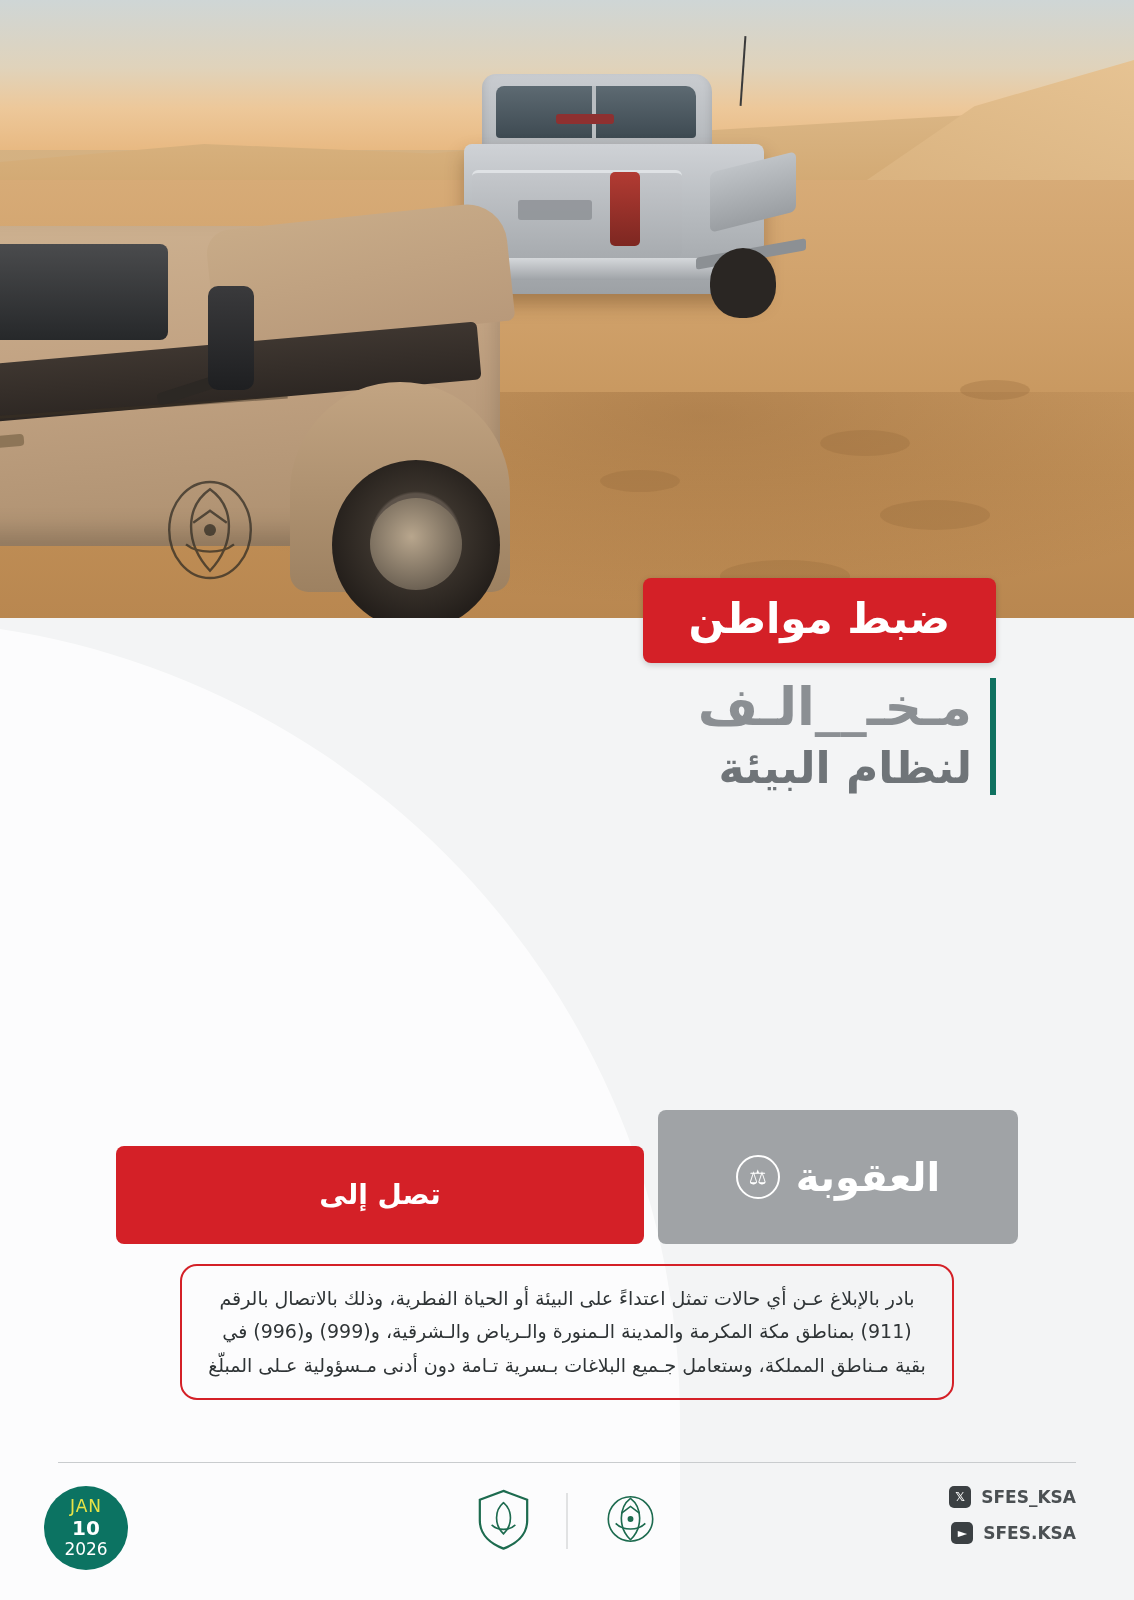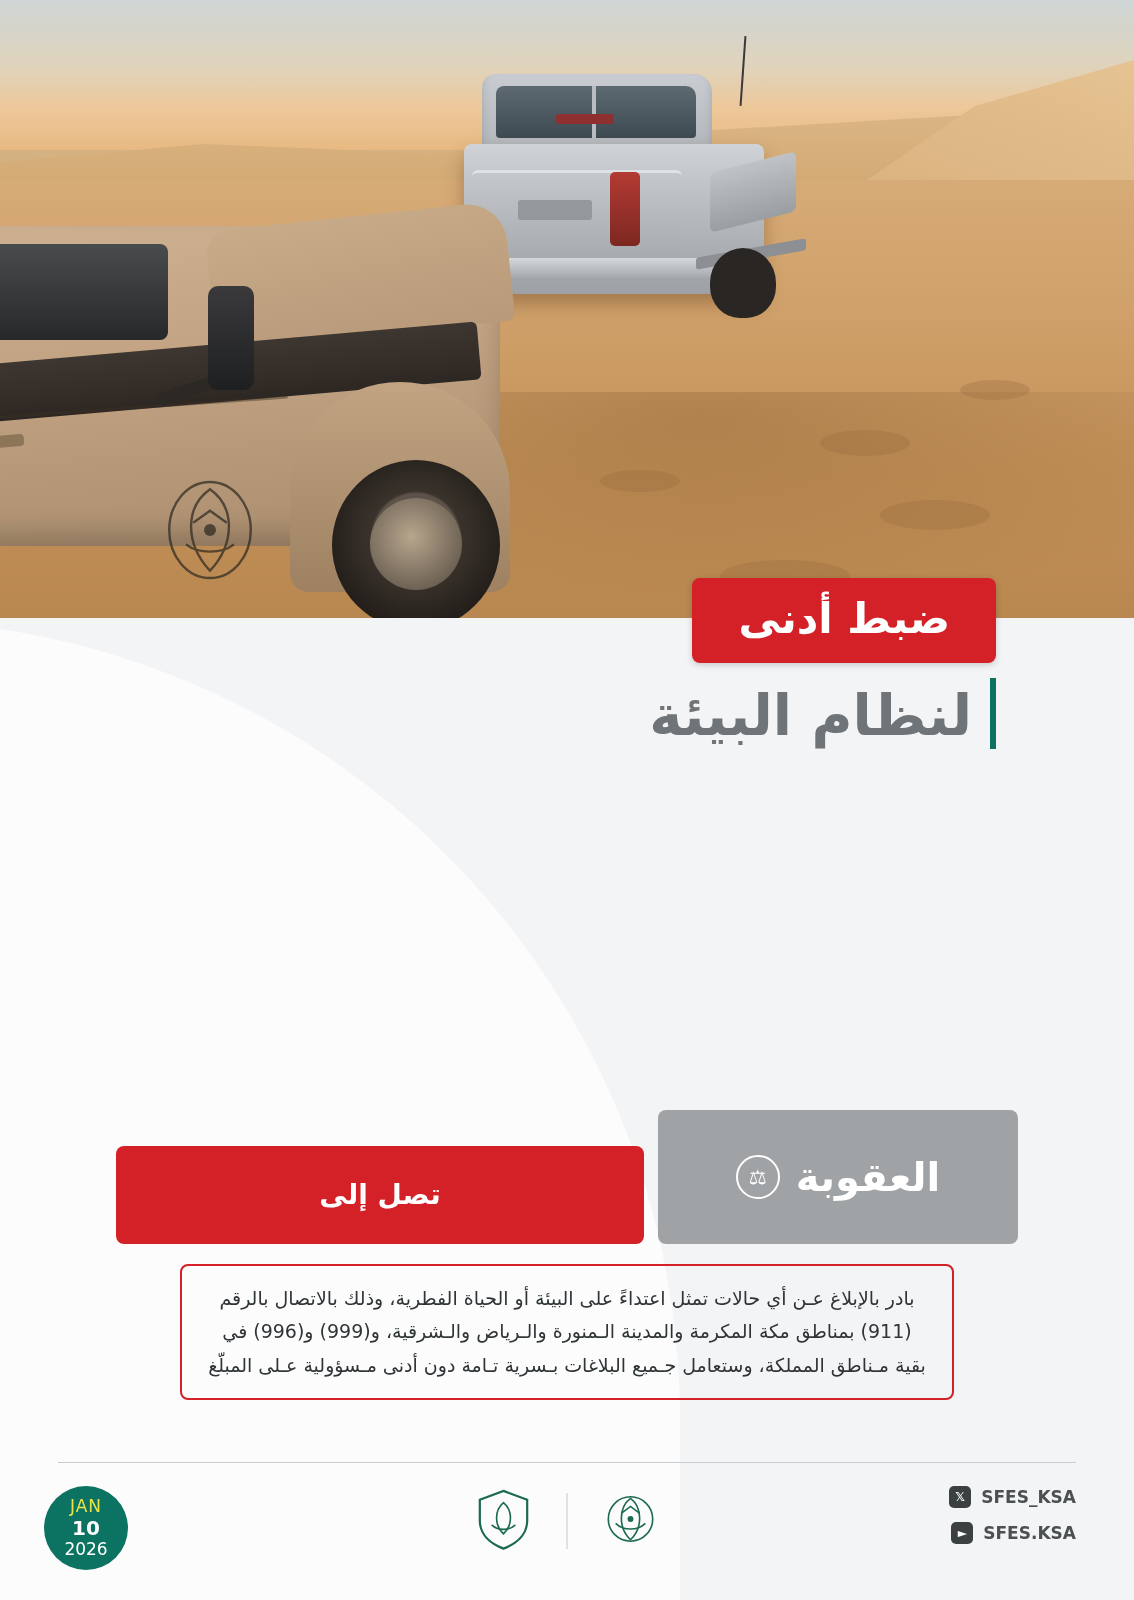--- a/index.html
+++ b/index.html
@@ -215,21 +215,21 @@
     position: absolute; top: 678px; right: 138px;
     text-align: right;
     border-right: 6px solid #0f7160;
     padding-right: 18px;
   }
   .headline .l1 {
     color: #8b8f93; font-size: 52px; font-weight: bold; letter-spacing: 6px;
     line-height: 1.15;
   }
   .headline .l2 {
-    color: #6f7478; font-size: 56px; font-weight: bold; line-height: 1.2;
+    color: #6f7478; font-size: 44px; font-weight: bold; line-height: 1.2;
     margin-top: 4px;
   }
 
   
   .greenbox {
     position: absolute; top: 884px; right: 116px; left: 116px;
     background: #0c7362;
     border-radius: 12px;
     color: #fff;
     padding: 36px 48px;
@@ -273,21 +273,21 @@
     font-size: 13px; font-weight: bold; display: inline-flex; align-items: center; justify-content: center;
   }
   .penalty-amount .desc {
     position: absolute; right: 16px; top: 50%; transform: translateY(-50%);
     font-size: 18px; line-height: 1.45; text-align: right; max-width: 200px;
   }
 
   
   .note {
     position: absolute; top: 1264px; right: 180px; left: 180px;
-    border: 2px solid #d42027; border-radius: 8px;
+    border: 2px solid #d42027; border-radius: 17px;
     padding: 16px 22px;
     color: #2f3436; font-size: 19px; line-height: 1.75; text-align: center;
   }
 
   
   .divider {
     position: absolute; top: 1462px; right: 58px; left: 58px;
     height: 1px; background: #c9ccce;
   }
 
@@ -384,23 +384,24 @@
         <g fill="#2e2a22">
           <circle cx="50" cy="50" r="5"></circle>
         </g>
       </svg>
     </div>
   </div>
 
   <div class="body-bg"></div>
   <div class="swoosh"></div>
 
-  <div class="banner">ضبط أدنى</div>
+  <div class="banner">ضبط مواطن</div>
 
   <div class="headline">
+    <div class="l1">مـخـ__الـف</div>
     <div class="l2">لنظام البيئة</div>
   </div>
 
 
   <div class="penalty-row">
     <div class="penalty-label">
       <span>العقوبة</span>
       <span class="chip">⚖</span>
     </div>
     <div class="penalty-amount">

